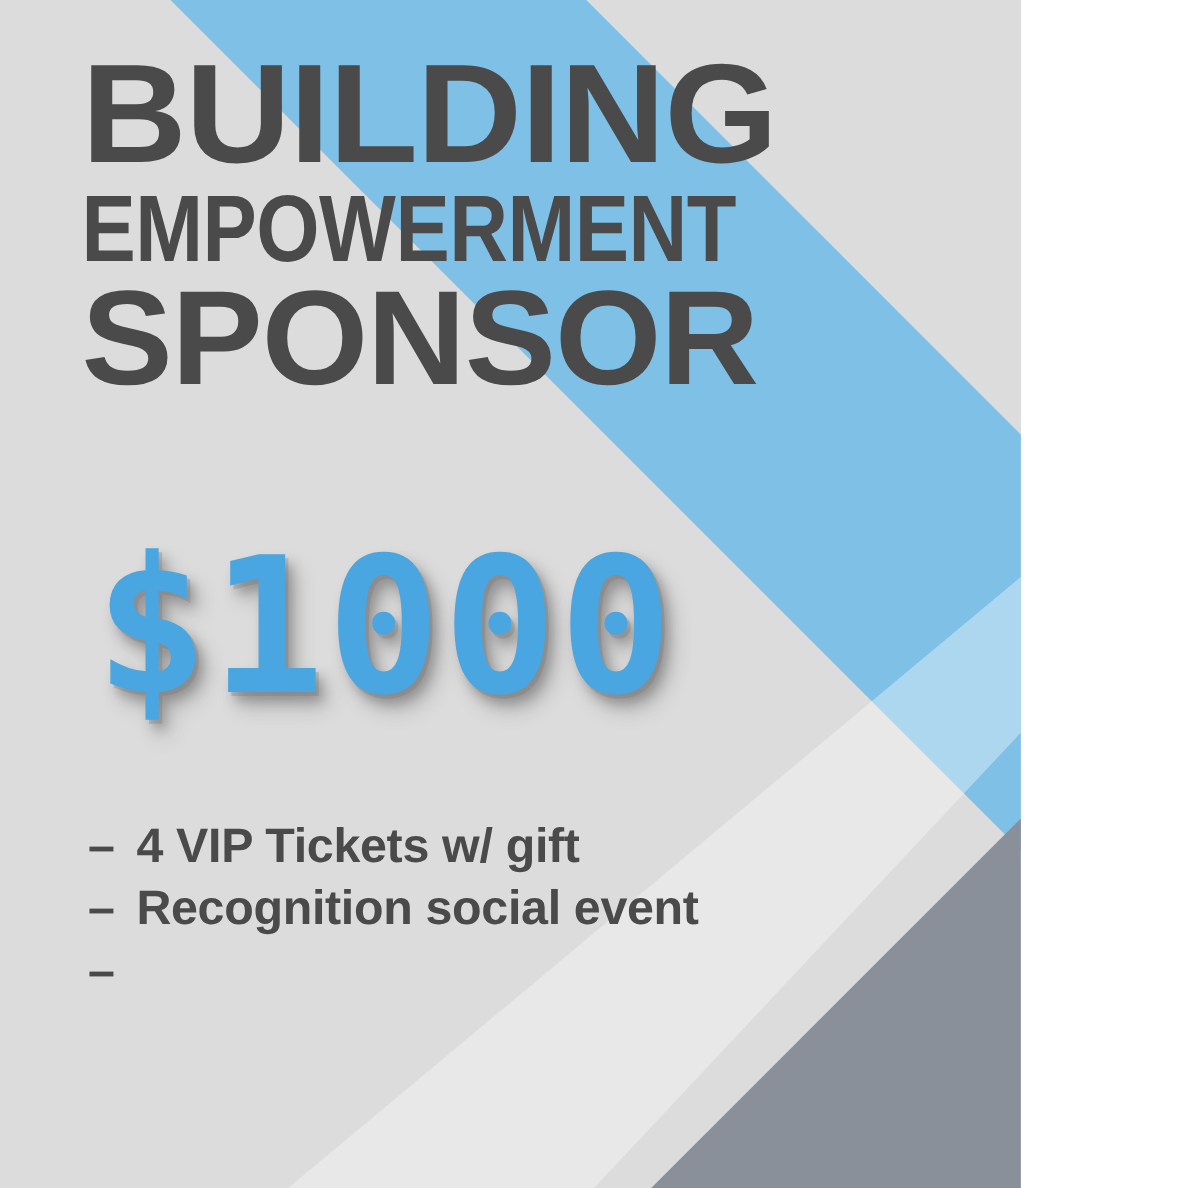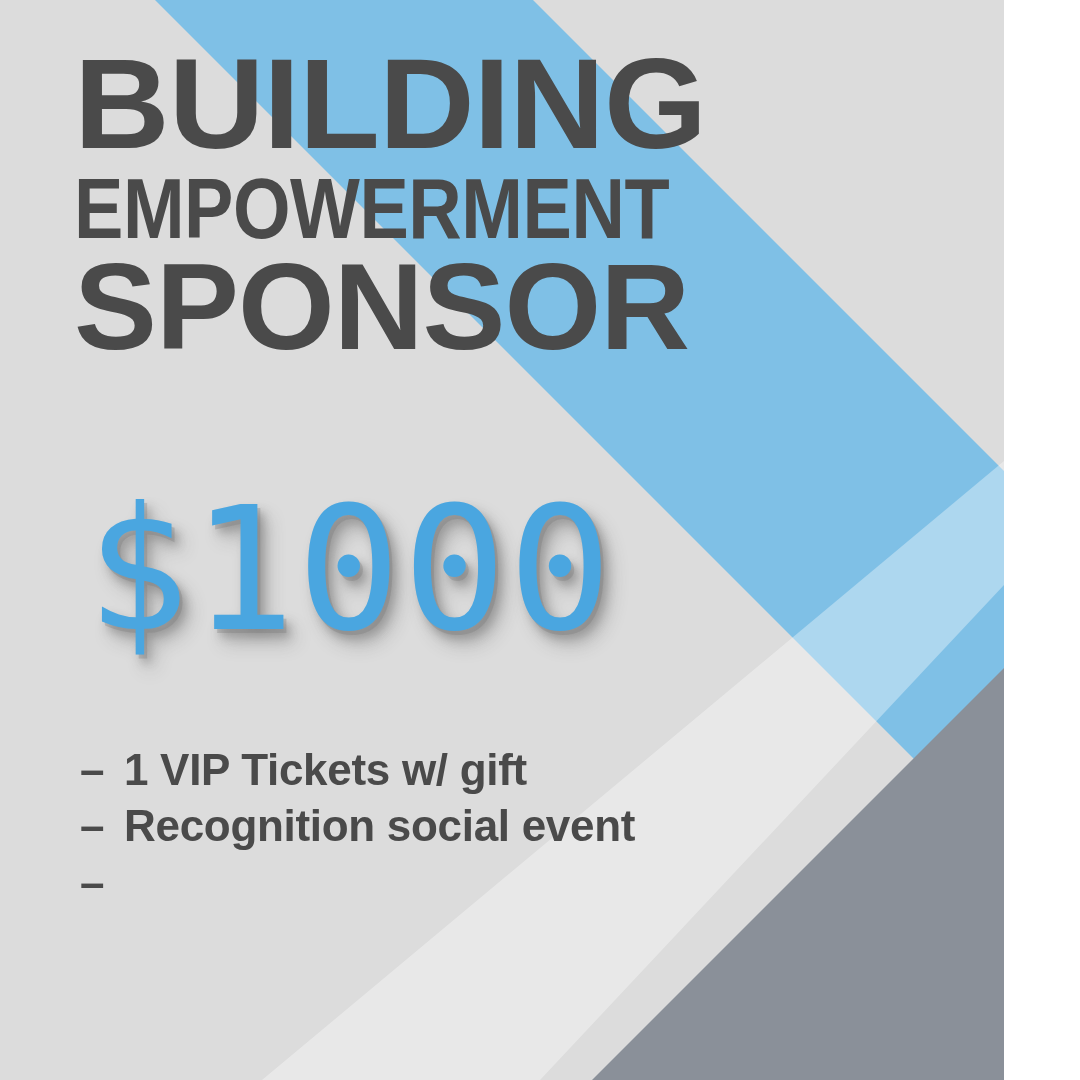--- a/index.html
+++ b/index.html
@@ -3,21 +3,21 @@
 <meta charset="utf-8">
 <title>Building Empowerment Sponsor</title>
 <style>
   html, body {
     margin: 0;
     padding: 0;
     background: #ffffff;
   }
   .poster {
     position: relative;
-    width: 1004px;
+    width: 928px;
     height: 1080px;
     overflow: hidden;
     background: #dcdcdc;
     font-family: "Liberation Sans", "DejaVu Sans", sans-serif;
   }
 
   
   .bg-layer {
     position: absolute;
     inset: 0;
@@ -62,21 +62,21 @@
     margin-top: 2px;
   }
 
   
   .price {
     position: absolute;
     left: 86px;
     top: 484px;
     font-family: "DejaVu Sans Mono", "Liberation Mono", monospace;
     font-size: 172px;
-    font-weight: 400;
+    font-weight: 700;
     line-height: 1;
     color: #4aa6e0;
     letter-spacing: 2px;
     text-shadow:
        3px  4px 0   rgba(120,120,120,0.30),
        6px  8px 10px rgba(90,90,90,0.40),
       10px 14px 18px rgba(70,70,70,0.28);
     white-space: nowrap;
   }
 
@@ -133,21 +133,21 @@
     <span class="hl-line hl-empowerment">EMPOWERMENT</span>
     <span class="hl-line hl-sponsor">SPONSOR</span>
   </div>
 
   <div class="price">$1000</div>
 
   <div class="benefits">
 
     <div class="benefit-row">
       <span class="benefit-dash">–</span>
-      <span class="benefit-text">1 VIP Tickets w/ gift</span>
+      <span class="benefit-text">4 VIP Tickets w/ gift</span>
     </div>
 
     <div class="benefit-row">
       <span class="benefit-dash">–</span>
       <span class="benefit-text">Recognition social event</span>
     </div>
 
 
     <div class="benefit-row">
       <span class="benefit-dash">–</span>

